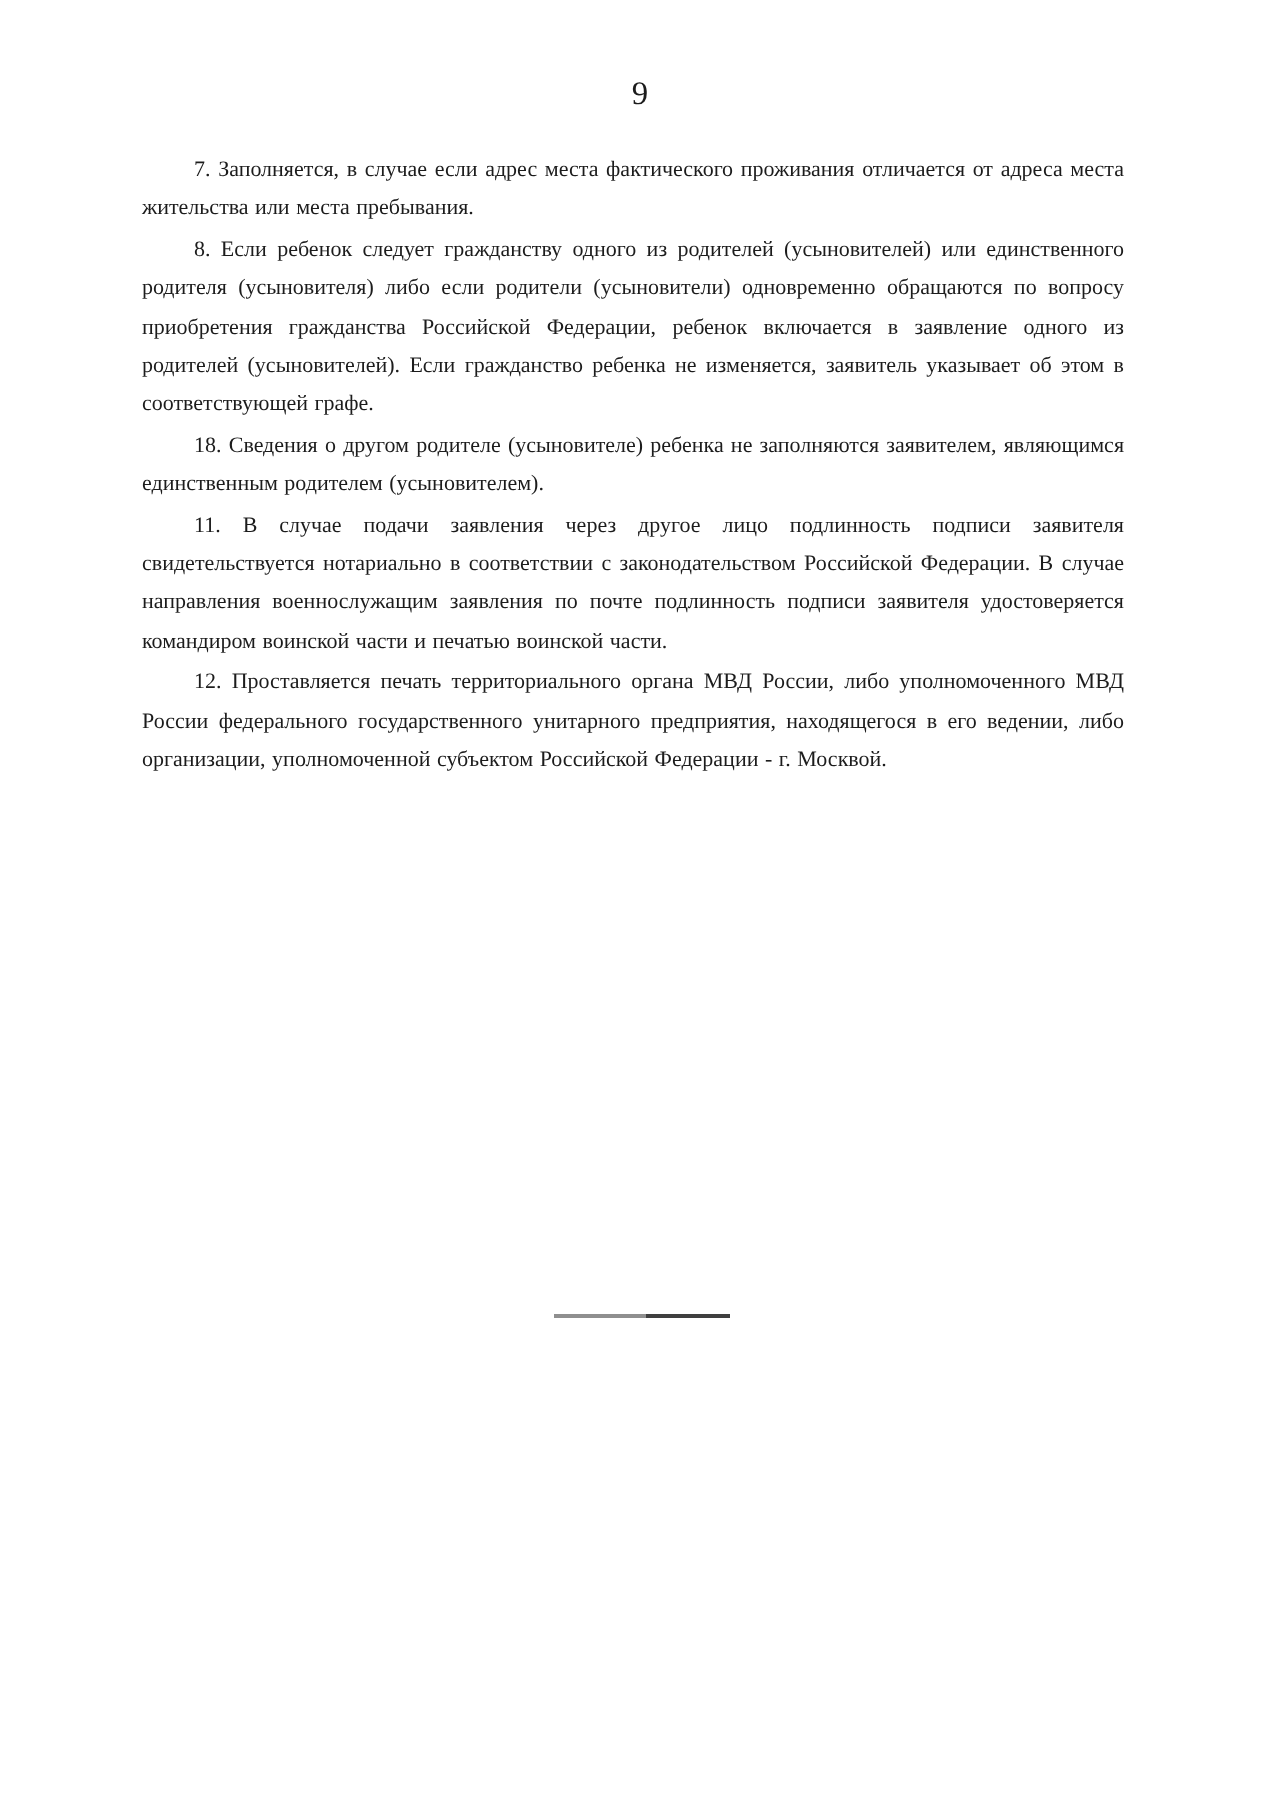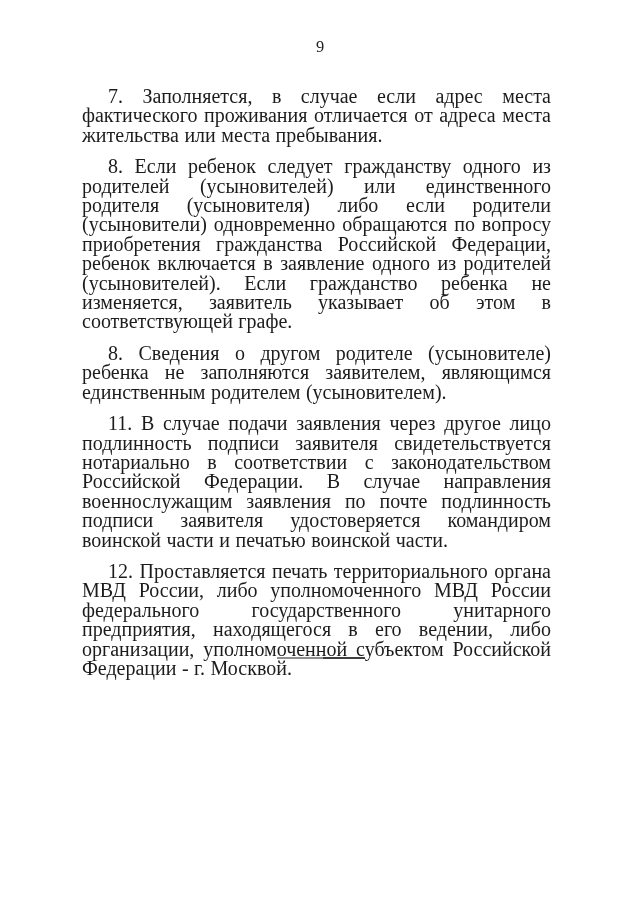--- a/index.html
+++ b/index.html
@@ -25,23 +25,23 @@
     font-size: 16.4px;
     line-height: 19px;
   }
   .content {
     position: absolute;
     top: 75px;
     left: 70px;
     width: 493px;
   }
   .content p.para {
-    margin: 12px;
+    margin: 1px;
     padding: 0;
-    font-size: 20px;
+    font-size: 11px;
     line-height: 19.4px;
     text-align: justify;
     text-indent: 26px;
     word-spacing: 0.5px;
     hyphens: none;
   }
   .closing-separator {
     position: absolute;
     top: 657px;
     left: 277px;
@@ -53,20 +53,20 @@
 </head>
 <body>
 
 <div class="page">
 
   <div class="page-number">9</div>
 
   <div class="content">
     <p class="para">7. Заполняется, в случае если адрес места фактического проживания отличается от адреса места жительства или места пребывания.</p>
     <p class="para">8. Если ребенок следует гражданству одного из родителей (усыновителей) или единственного родителя (усыновителя) либо если родители (усыновители) одновременно обращаются по вопросу приобретения гражданства Российской Федерации, ребенок включается в заявление одного из родителей (усыновителей). Если гражданство ребенка не изменяется, заявитель указывает об этом в соответствующей графе.</p>
-    <p class="para">8. Сведения о другом родителе (усыновителе) ребенка не заполняются заявителем, являющимся единственным родителем (усыновителем).</p>
+    <p class="para">18. Сведения о другом родителе (усыновителе) ребенка не заполняются заявителем, являющимся единственным родителем (усыновителем).</p>
     <p class="para">11. В случае подачи заявления через другое лицо подлинность подписи заявителя свидетельствуется нотариально в соответствии с законодательством Российской Федерации. В случае направления военнослужащим заявления по почте подлинность подписи заявителя удостоверяется командиром воинской части и печатью воинской части.</p>
     <p class="para">12. Проставляется печать территориального органа МВД России, либо уполномоченного МВД России федерального государственного унитарного предприятия, находящегося в его ведении, либо организации, уполномоченной субъектом Российской Федерации - г. Москвой.</p>
   </div>
 
   <div class="closing-separator"></div>
 
 </div>
 
 </body></html>

